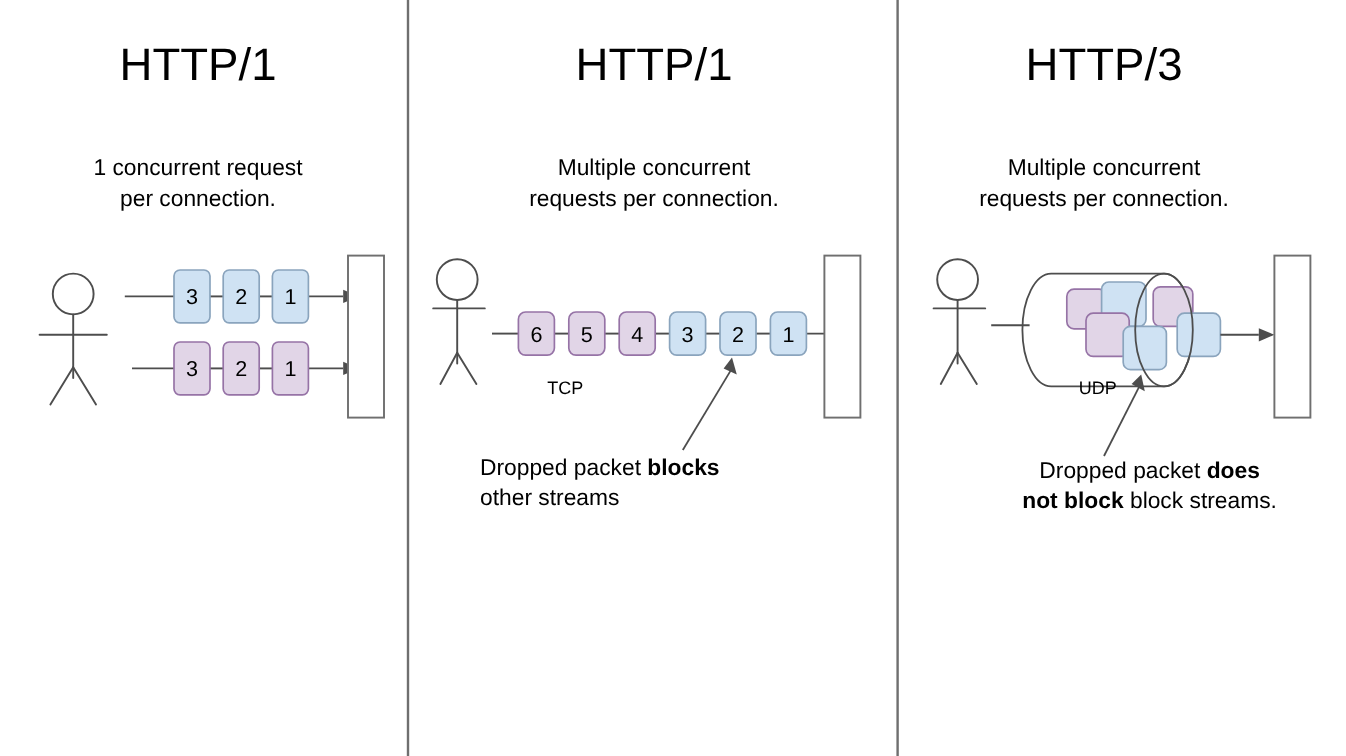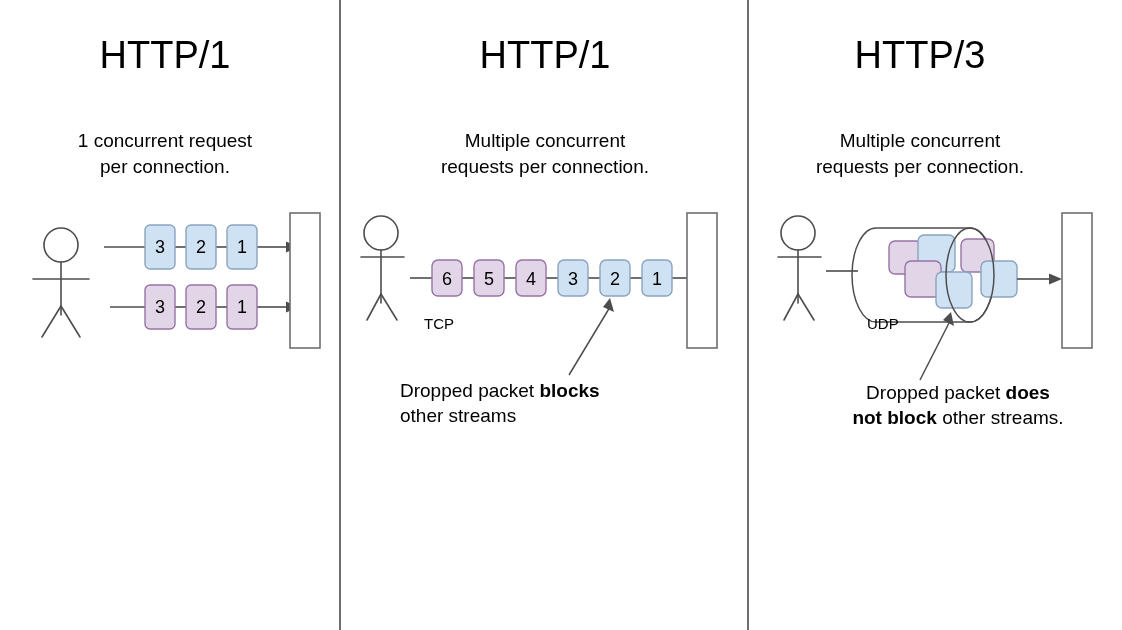--- a/index.html
+++ b/index.html
@@ -63,20 +63,21 @@
   .caption {
     position: absolute;
     font-size: 19px;
     line-height: 25px;
   }
   .caption b { font-weight: bold; }
   .proto-label {
     position: absolute;
     font-size: 15px;
     line-height: 1;
+    margin-left: 32px;
   }
   svg { overflow: visible; }
 </style>
 </head>
 <body>
 
 <div id="canvas">
 
   <div class="divider" id="divider-1"></div>
   <div class="divider" id="divider-2"></div>
@@ -246,17 +247,17 @@
         <polygon points="201,117 204,131 193,125" fill="#4d4d4d" stroke="none"></polygon>
       </g>
 
       <rect x="312" y="18" width="30" height="135" fill="#ffffff" stroke="#6f6f6f" stroke-width="1.6"></rect>
     </svg>
 
     <div class="proto-label" style="left:117px; top:316px;">UDP</div>
 
     <div class="caption" style="left:58px; top:380px; width:300px;text-align:center;">
       <span>Dropped packet </span><b style="white-space:pre-line;">does
-not block</b><span> other streams.</span>
+not block</b><span> block streams.</span>
     </div>
   </div>
 
 </div>
 
 </body></html>

